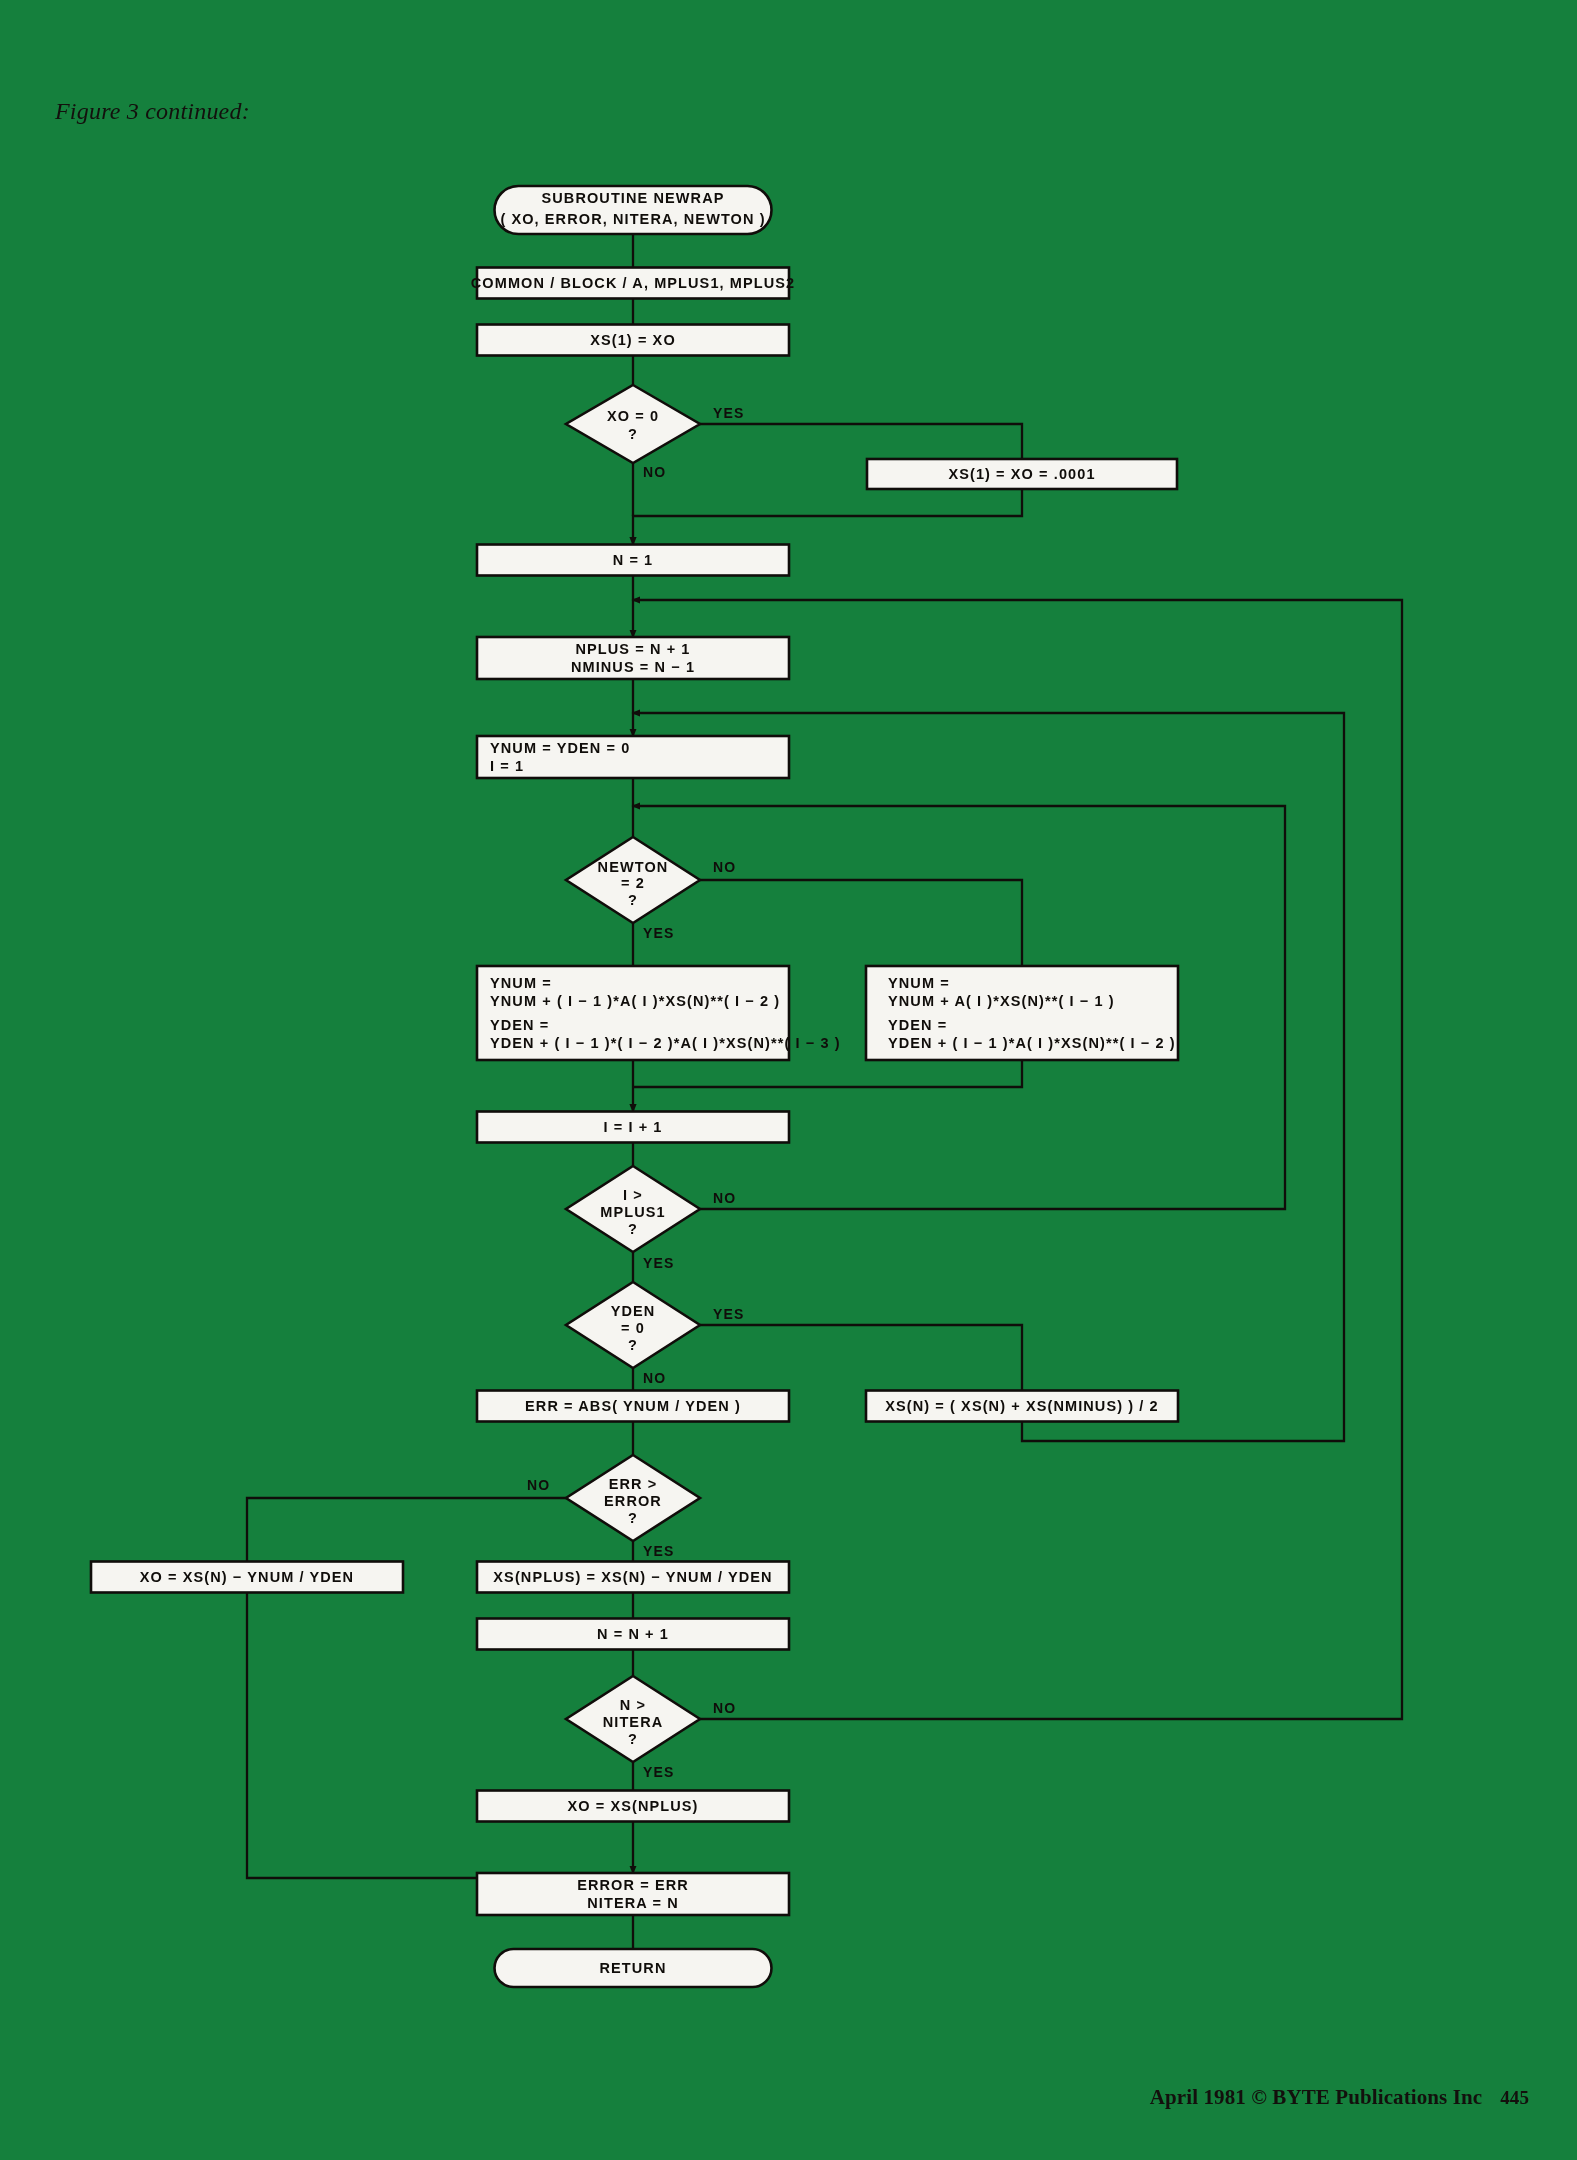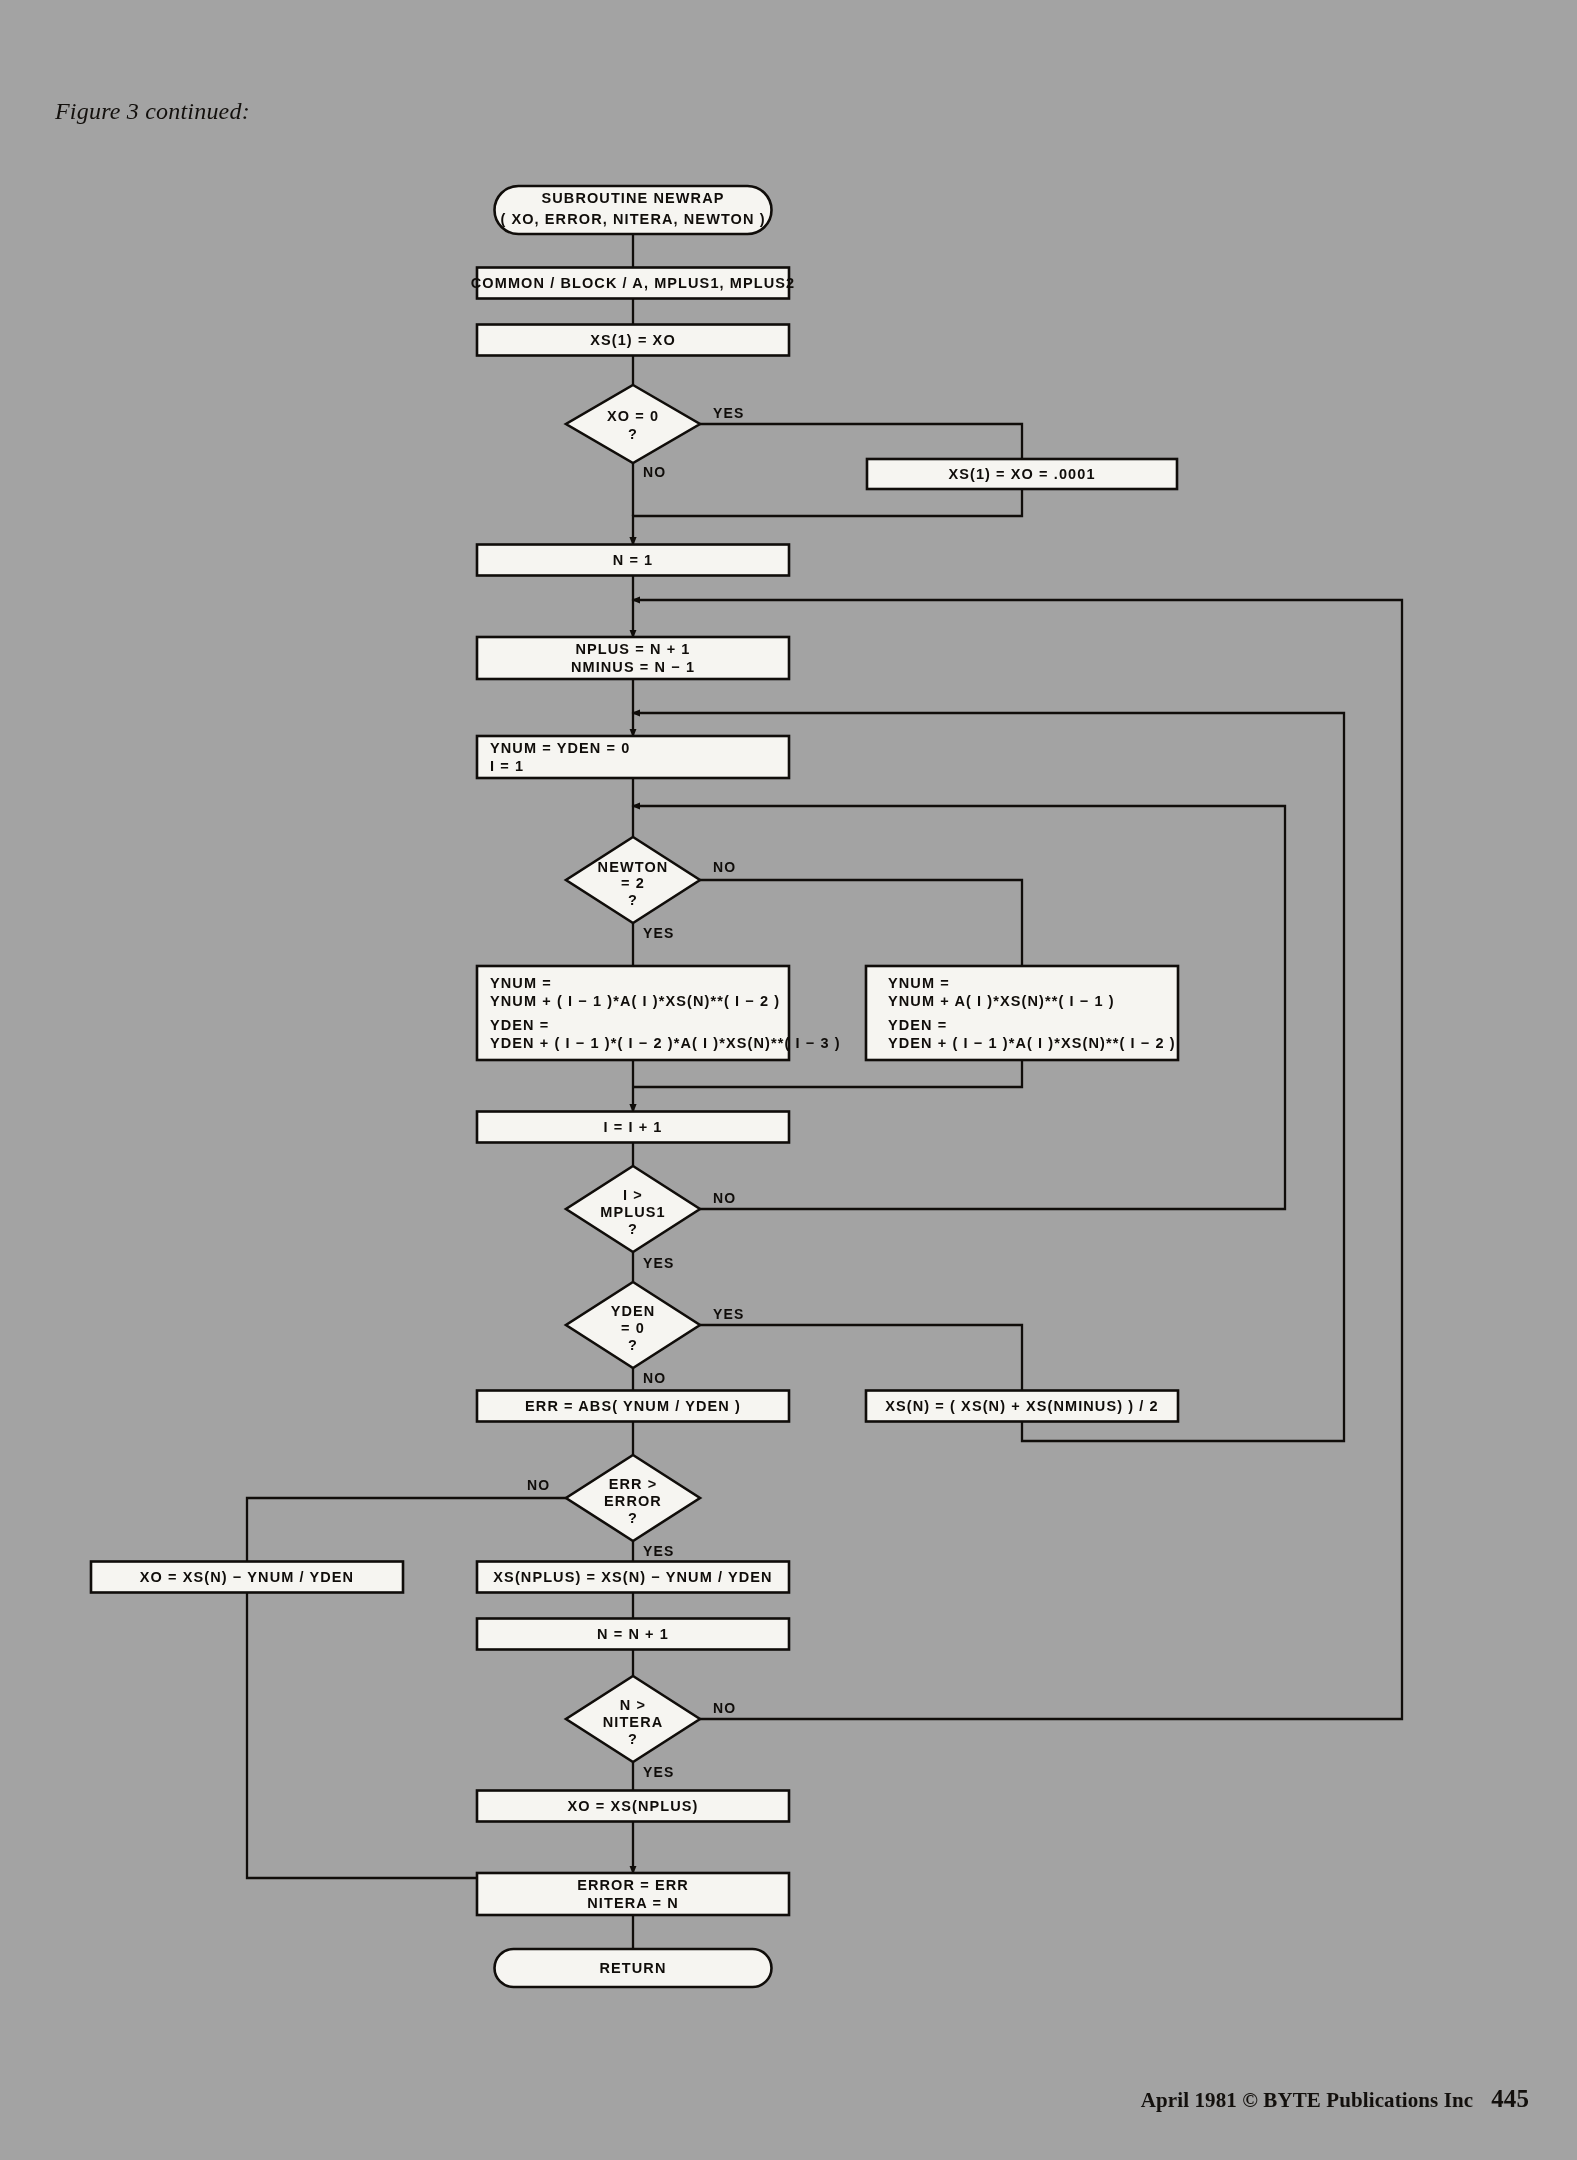--- a/index.html
+++ b/index.html
@@ -13,21 +13,21 @@
     position: relative;
     font-family: "Liberation Sans", sans-serif;
     background: #f7f6f3;
     overflow: hidden;
   }
   #page {
     position: absolute;
     left: 0; top: 0;
     width: 1577px;
     height: 2160px;
-    background: #a3a3a3;
+    background: #15803d;
   }
   #fig-caption {
     position: absolute;
     left: 55px;
     top: 98px;
     font-family: "Liberation Serif", serif;
     font-style: italic;
     font-size: 24px;
     color: #13100d;
     letter-spacing: 0.2px;
@@ -38,21 +38,21 @@
     right: 48px;
     top: 2085px;
     font-family: "Liberation Serif", serif;
     font-size: 21px;
     color: #13100d;
     font-weight: bold;
     white-space: nowrap;
     letter-spacing: 0.1px;
   }
   #footer .pg {
-    font-size: 25px;
+    font-size: 19px;
     font-weight: bold;
     margin-left: 18px;
   }
   #flow-svg {
     position: absolute;
     left: 0;
     top: 0;
   }
   #flow-svg text {
     font-family: "Liberation Sans", sans-serif;

